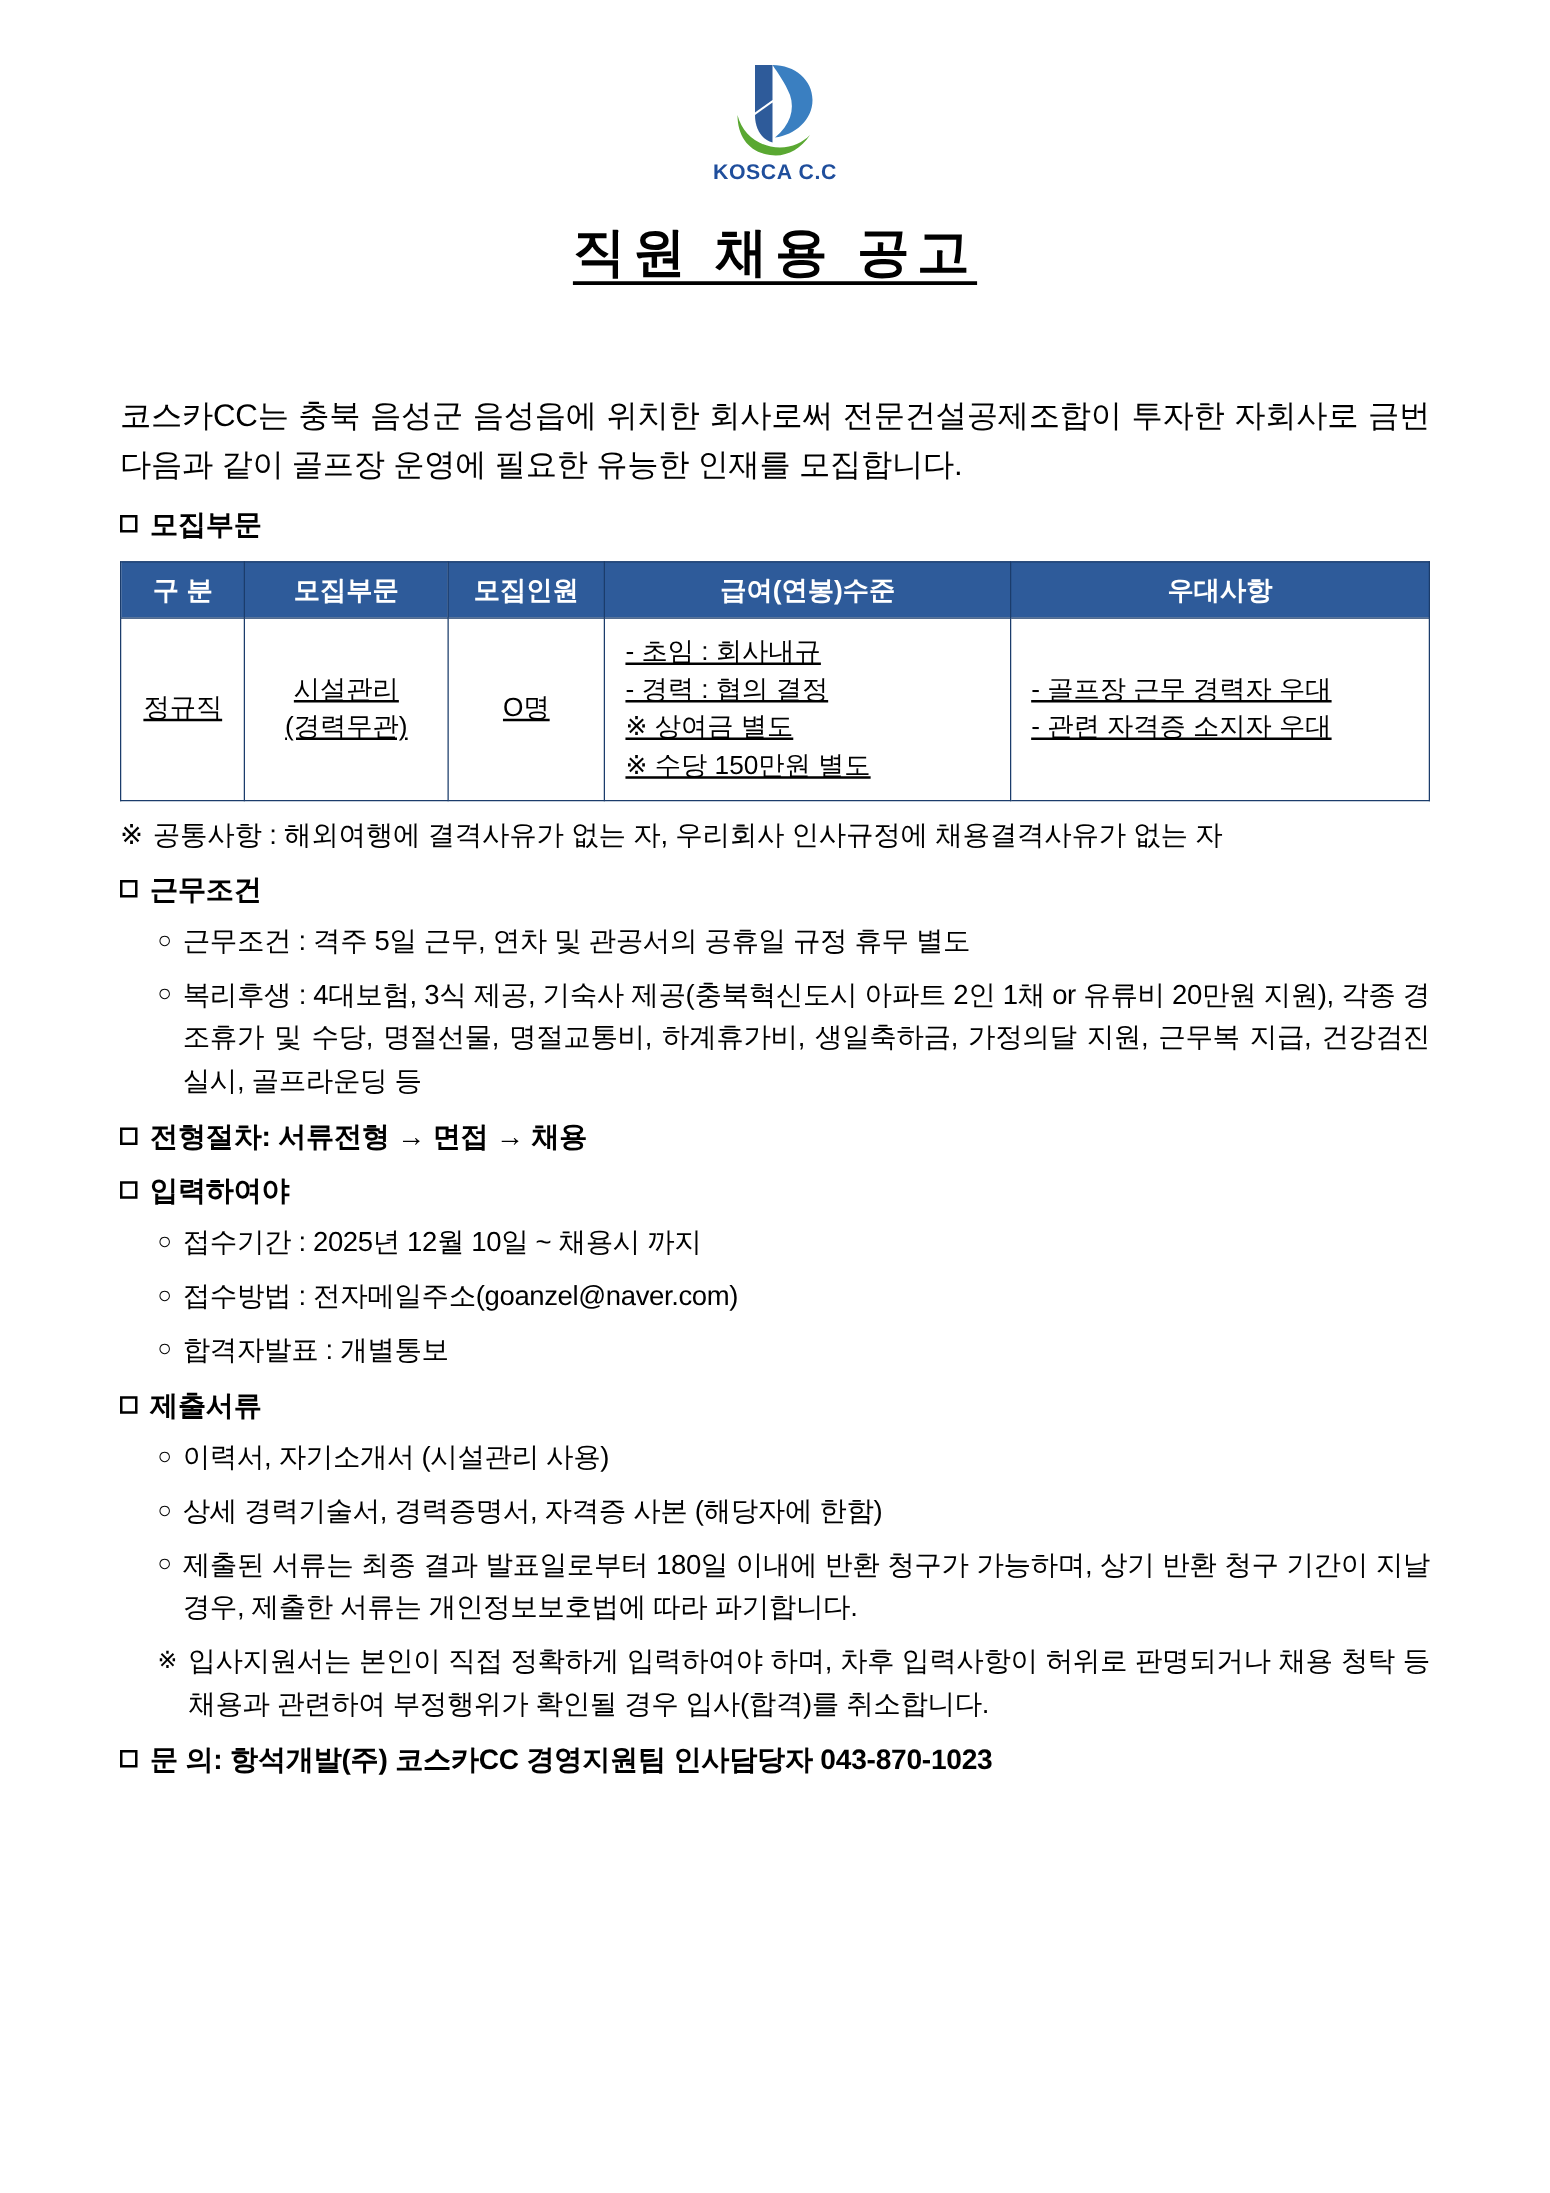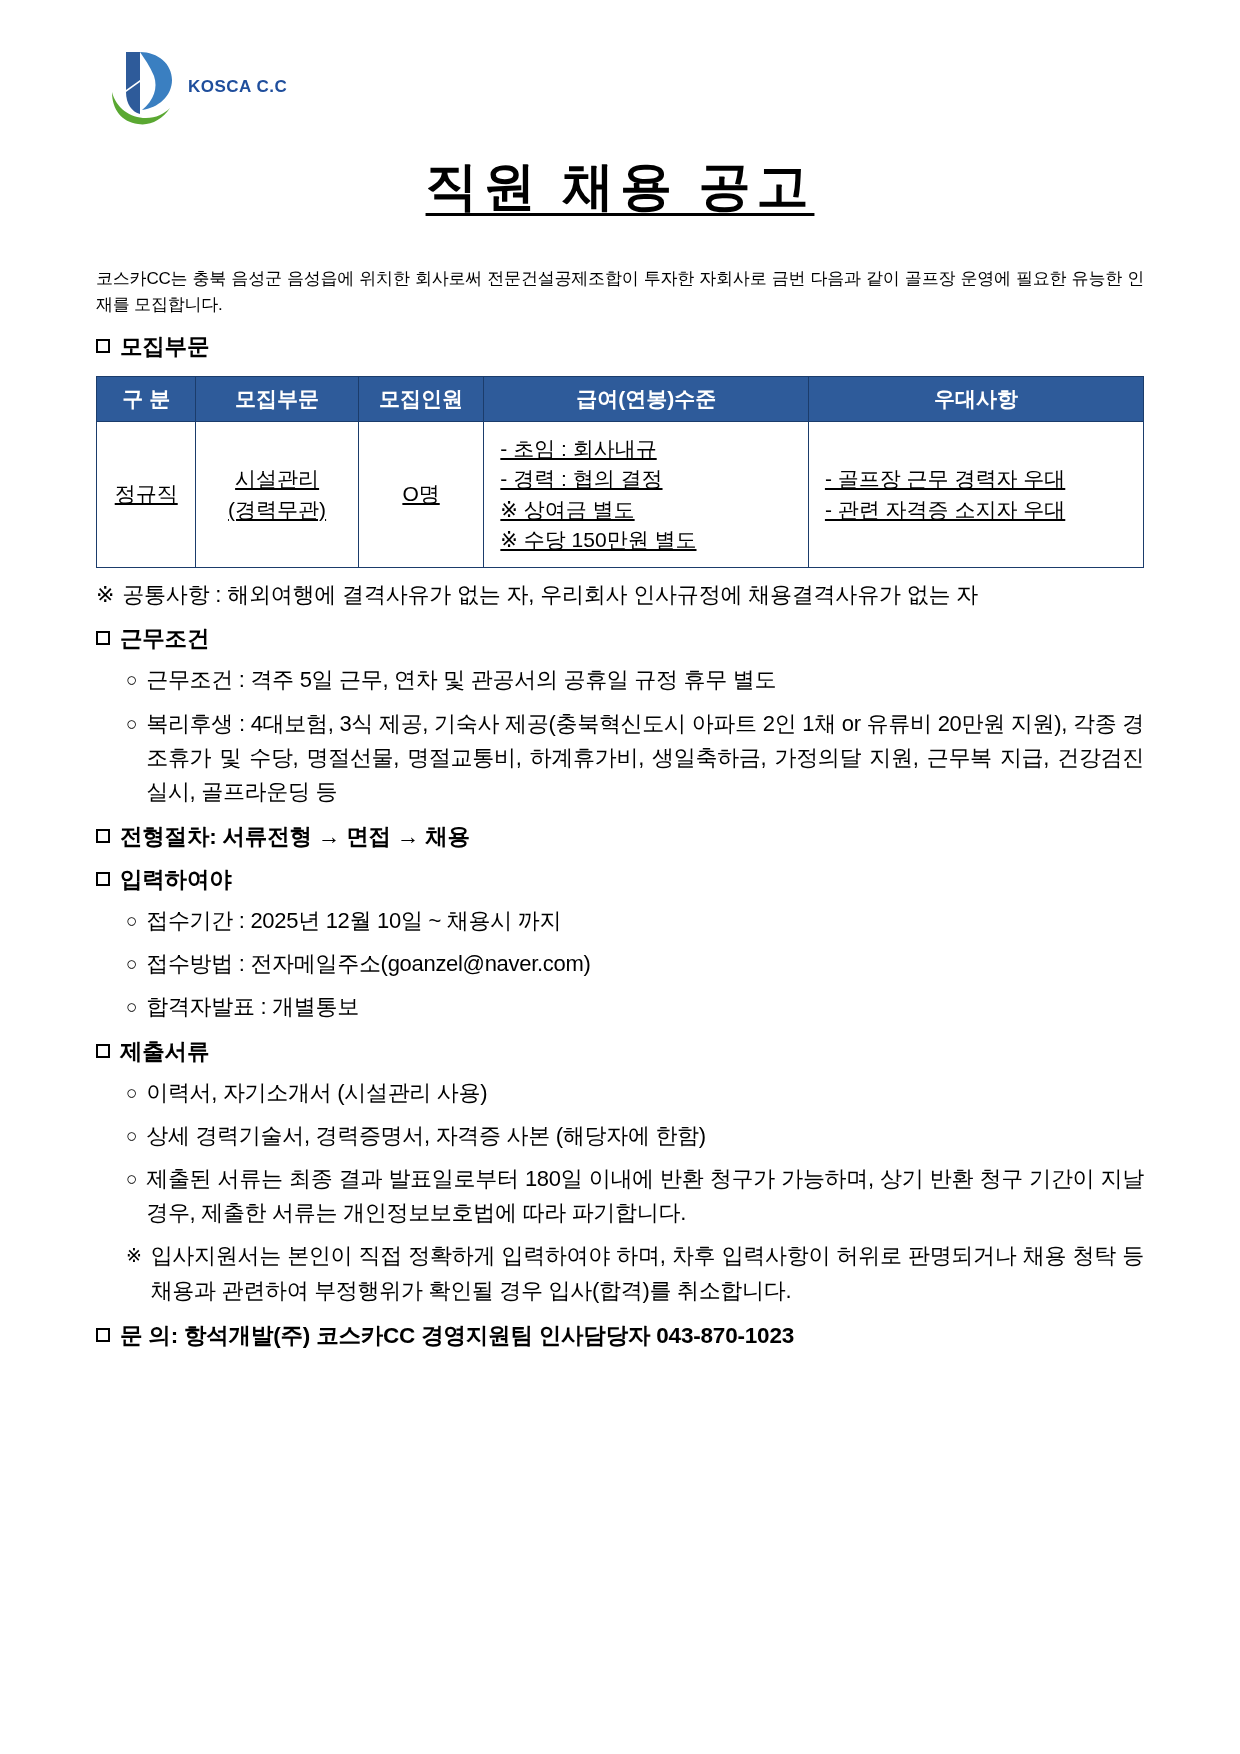--- a/index.html
+++ b/index.html
@@ -18,55 +18,55 @@
     width: 1240px;
     min-height: 1754px;
     box-sizing: border-box;
     padding: 38px 96px 40px 96px;
     position: relative;
   }
 
   
   .logo-block {
     display: flex;
-    flex-direction: row;
+    flex-direction: column;
     align-items: center;
     margin-top: 8px;
   }
   .logo-mark {
     width: 92px;
     height: 80px;
     position: relative;
   }
   .logo-mark svg { display: block; }
   .logo-text {
     font-size: 17px;
     font-weight: bold;
     letter-spacing: 0.5px;
     color: #1f4e9c;
     margin-top: 2px;
   }
 
   
   .doc-title {
     text-align: center;
-    font-size: 52px;
+    font-size: 42px;
     font-weight: bold;
     letter-spacing: 6px;
     margin-top: 26px;
     margin-bottom: 8px;
     text-decoration: underline;
     text-underline-offset: 9px;
     text-decoration-thickness: 3px;
   }
 
   
   .intro {
-    margin-top: 44px;
-    font-size: 17px;
+    margin-top: 84px;
+    font-size: 25px;
     line-height: 1.55;
     text-align: justify;
     letter-spacing: -0.2px;
   }
 
   
   .sec-head {
     display: flex;
     align-items: flex-start;
     font-size: 22.5px;

